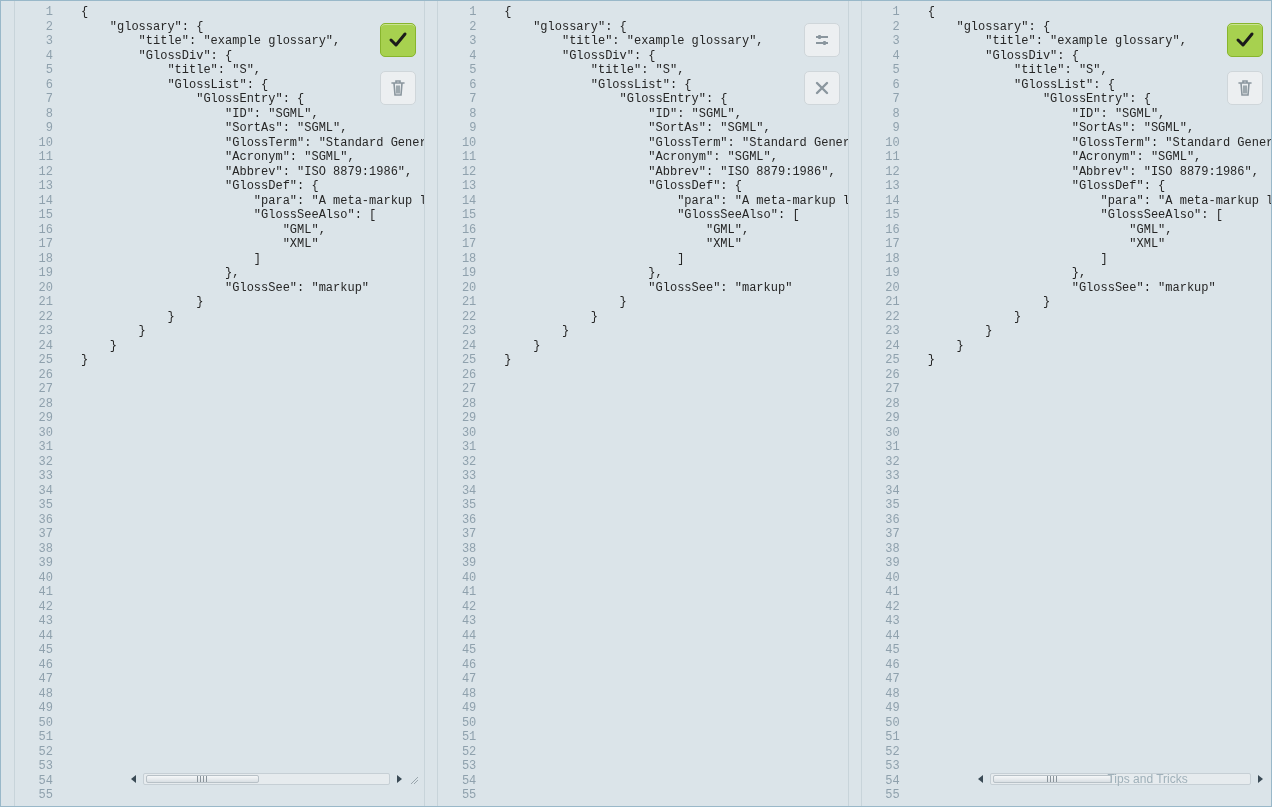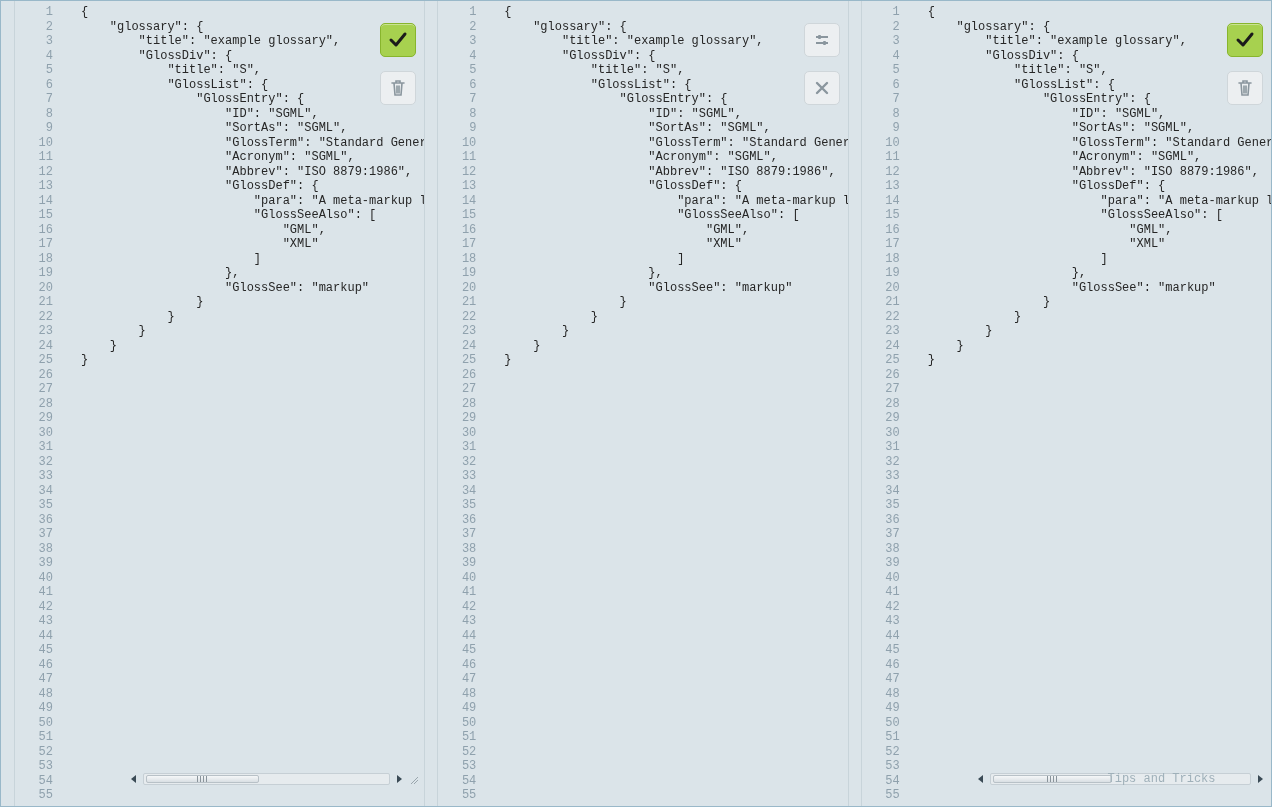--- a/index.html
+++ b/index.html
@@ -139,21 +139,21 @@
     margin-left: 4px;
     background:
       linear-gradient(135deg, transparent 60%, #9aa6ad 60% 65%, transparent 65% 75%, #9aa6ad 75% 80%, transparent 80%);
     cursor: nwse-resize;
   }
   .tips {
     position: absolute;
     bottom: 20px;
     left: 55%;
     color: #9fb0b9;
-    font-family: Liberation Mono, monospace;
+    font-family: Liberation Sans, sans-serif;
     font-size: 12px;
     pointer-events: none;
   }
 </style>
 </head>
 <body>
 
 <div class="app">
   <div class="col-left"></div>
 

